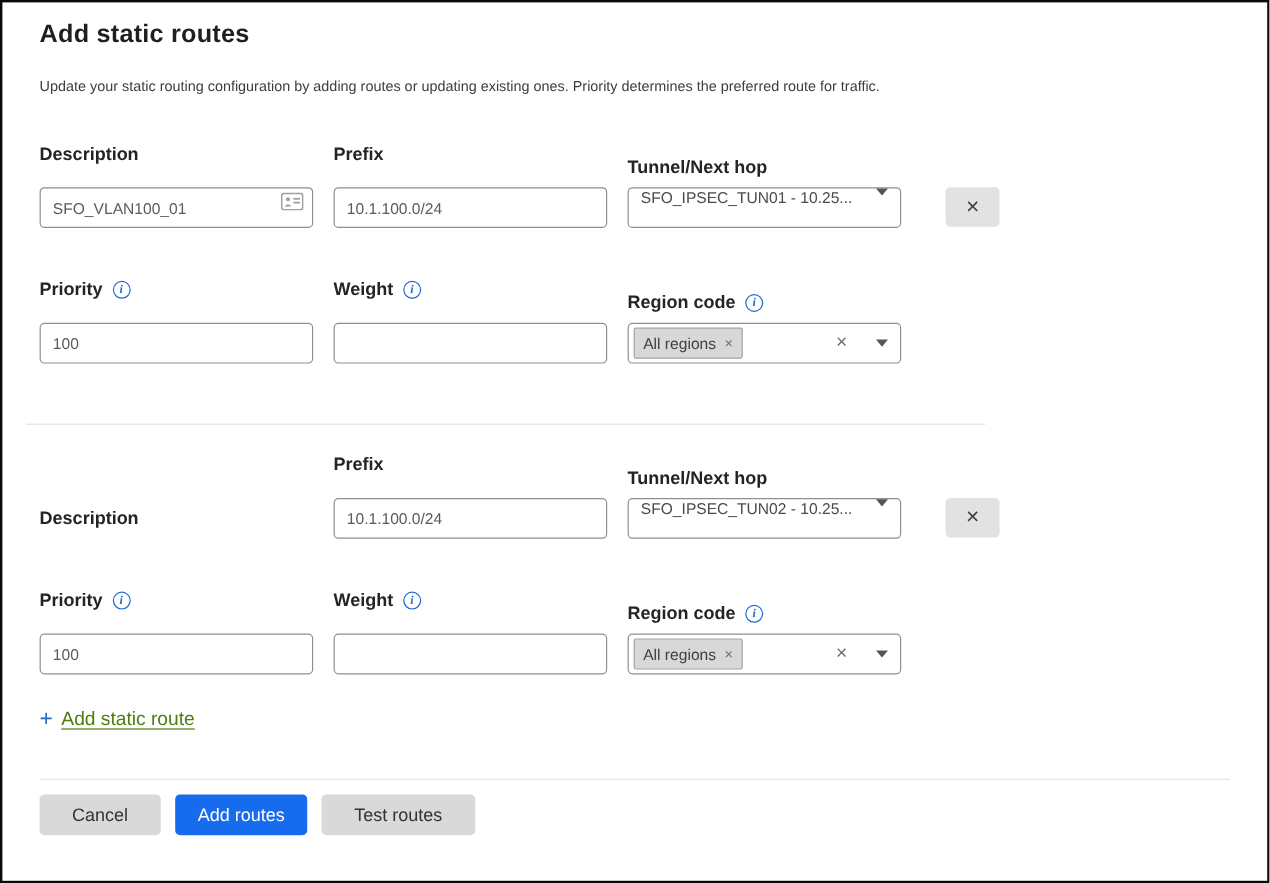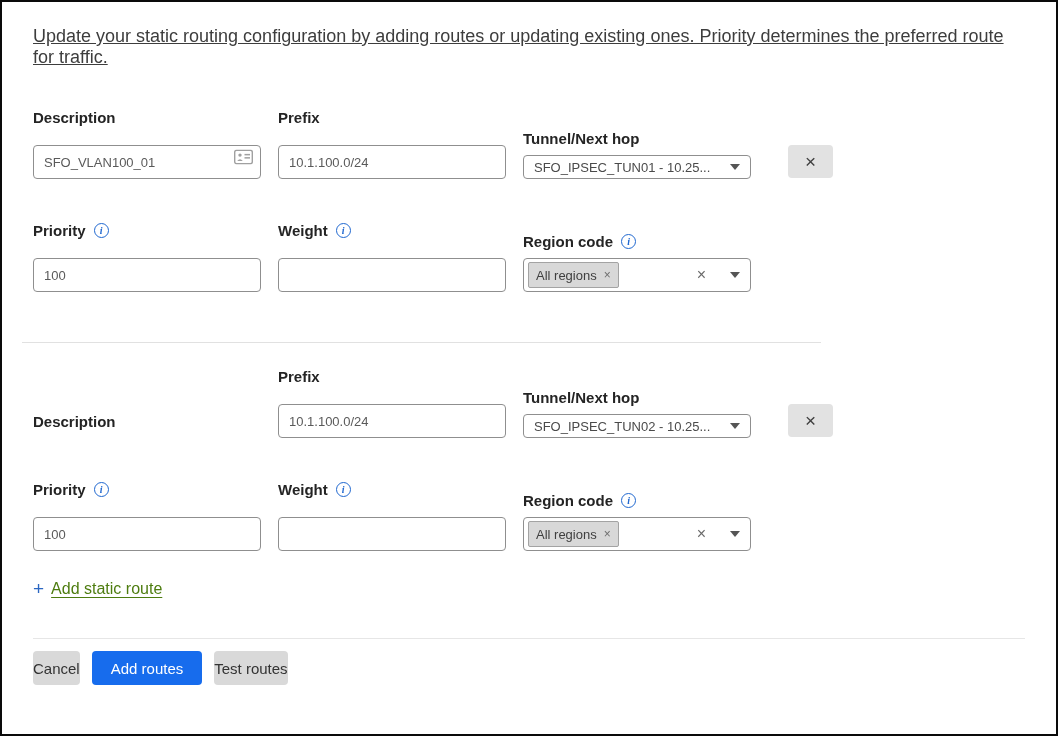--- a/index.html
+++ b/index.html
@@ -10,21 +10,21 @@
     border: 2px solid #0a0a0a;
     background: #fff;
     overflow: hidden;
   }
   .content { padding: 0 31px; }
   .page-title {
     margin-top: 15px;
     font-size: 21px; font-weight: 700; color: #1f1f1f;
     letter-spacing: .2px;
   }
-  .intro-1 { margin-top: 24px; font-size: 18px; color: #3d3d3d; text-decoration: underline; }
+  .intro-1 { margin-top: 24px; font-size: 12px; color: #3d3d3d; }
   .intro-2 { margin-top: 32px; font-size: 15px; color: #3d3d3d; }
 
   .route-section { margin-top: 40px; }
   .route-section.second { margin-top: 0; }
   .field-row { display: flex; align-items: flex-end; }
   .field-row + .field-row { margin-top: 42px; }
   .field-group { width: 228px; margin-right: 17px; }
   .field-label {
     display: flex; align-items: center;
     font-size: 15px; font-weight: 700; color: #242424;
@@ -45,22 +45,22 @@
     padding: 0 10px; font-size: 13px; color: #5a5a5a;
     font-family: "Liberation Sans", sans-serif;
     background: #fff; outline: none; margin-top: 11px;
   }
   .text-input.has-icon { padding-right: 32px; }
   .contact-card-icon {
     position: absolute; right: 8px; top: 50%; transform: translateY(-50%);
     line-height: 0;
   }
   .select-box {
-    height: 24px; border: 1px solid #8f8f8f; border-radius: 4px;
-    background: #fff; display: flex; align-items: center;
+    height: 34px; border: 1px solid #8f8f8f; border-radius: 4px;
+    background: #fff; display: flex; 
     padding: 0 10px; cursor: pointer;
   }
   .select-text { font-size: 13px; color: #4a4a4a; flex: 1; white-space: nowrap; overflow: hidden; }
   .caret-down {
     width: 0; height: 0; flex: none;
     border-left: 5px solid transparent; border-right: 5px solid transparent;
     border-top: 6px solid #555; margin-left: 8px;
   }
   .remove-btn {
     width: 45px; height: 33px; margin-left: 20px; margin-bottom: 1px;
@@ -97,29 +97,30 @@
     text-underline-offset: 3px;
   }
 
   .footer-divider { height: 1px; background: #e6e6e6; border: none; margin-top: 39px; }
   .footer-actions { display: flex; margin-top: 12px; }
   .btn {
     height: 34px; border: none; border-radius: 4px;
     font-size: 15px; font-family: "Liberation Sans", sans-serif;
     cursor: pointer; display: inline-flex; align-items: center; justify-content: center;
   }
-  .btn-secondary { background: #d9d9d9; color: #333; padding: 0 0; }
+  .btn-secondary { background: #d9d9d9; color: #333; padding: 0 27px; }
   .btn-primary { background: #176ced; color: #fff; padding: 0 19px; font-weight: 400; }
   .btn + .btn { margin-left: 12px; }
 </style>
 </head>
 <body>
 
 <div class="frame">
   <div class="content">
+    <h1 class="page-title">Add static routes</h1>
     <p class="intro-1">Update your static routing configuration by adding routes or updating existing ones. Priority determines the preferred route for traffic.</p>
 
     
     <div class="route-section">
       <div class="field-row">
         <div class="field-group">
           <div class="field-label">Description</div>
           <div class="text-input-wrap">
             <input class="text-input has-icon" type="text" value="SFO_VLAN100_01" style="">
             <span class="contact-card-icon">

